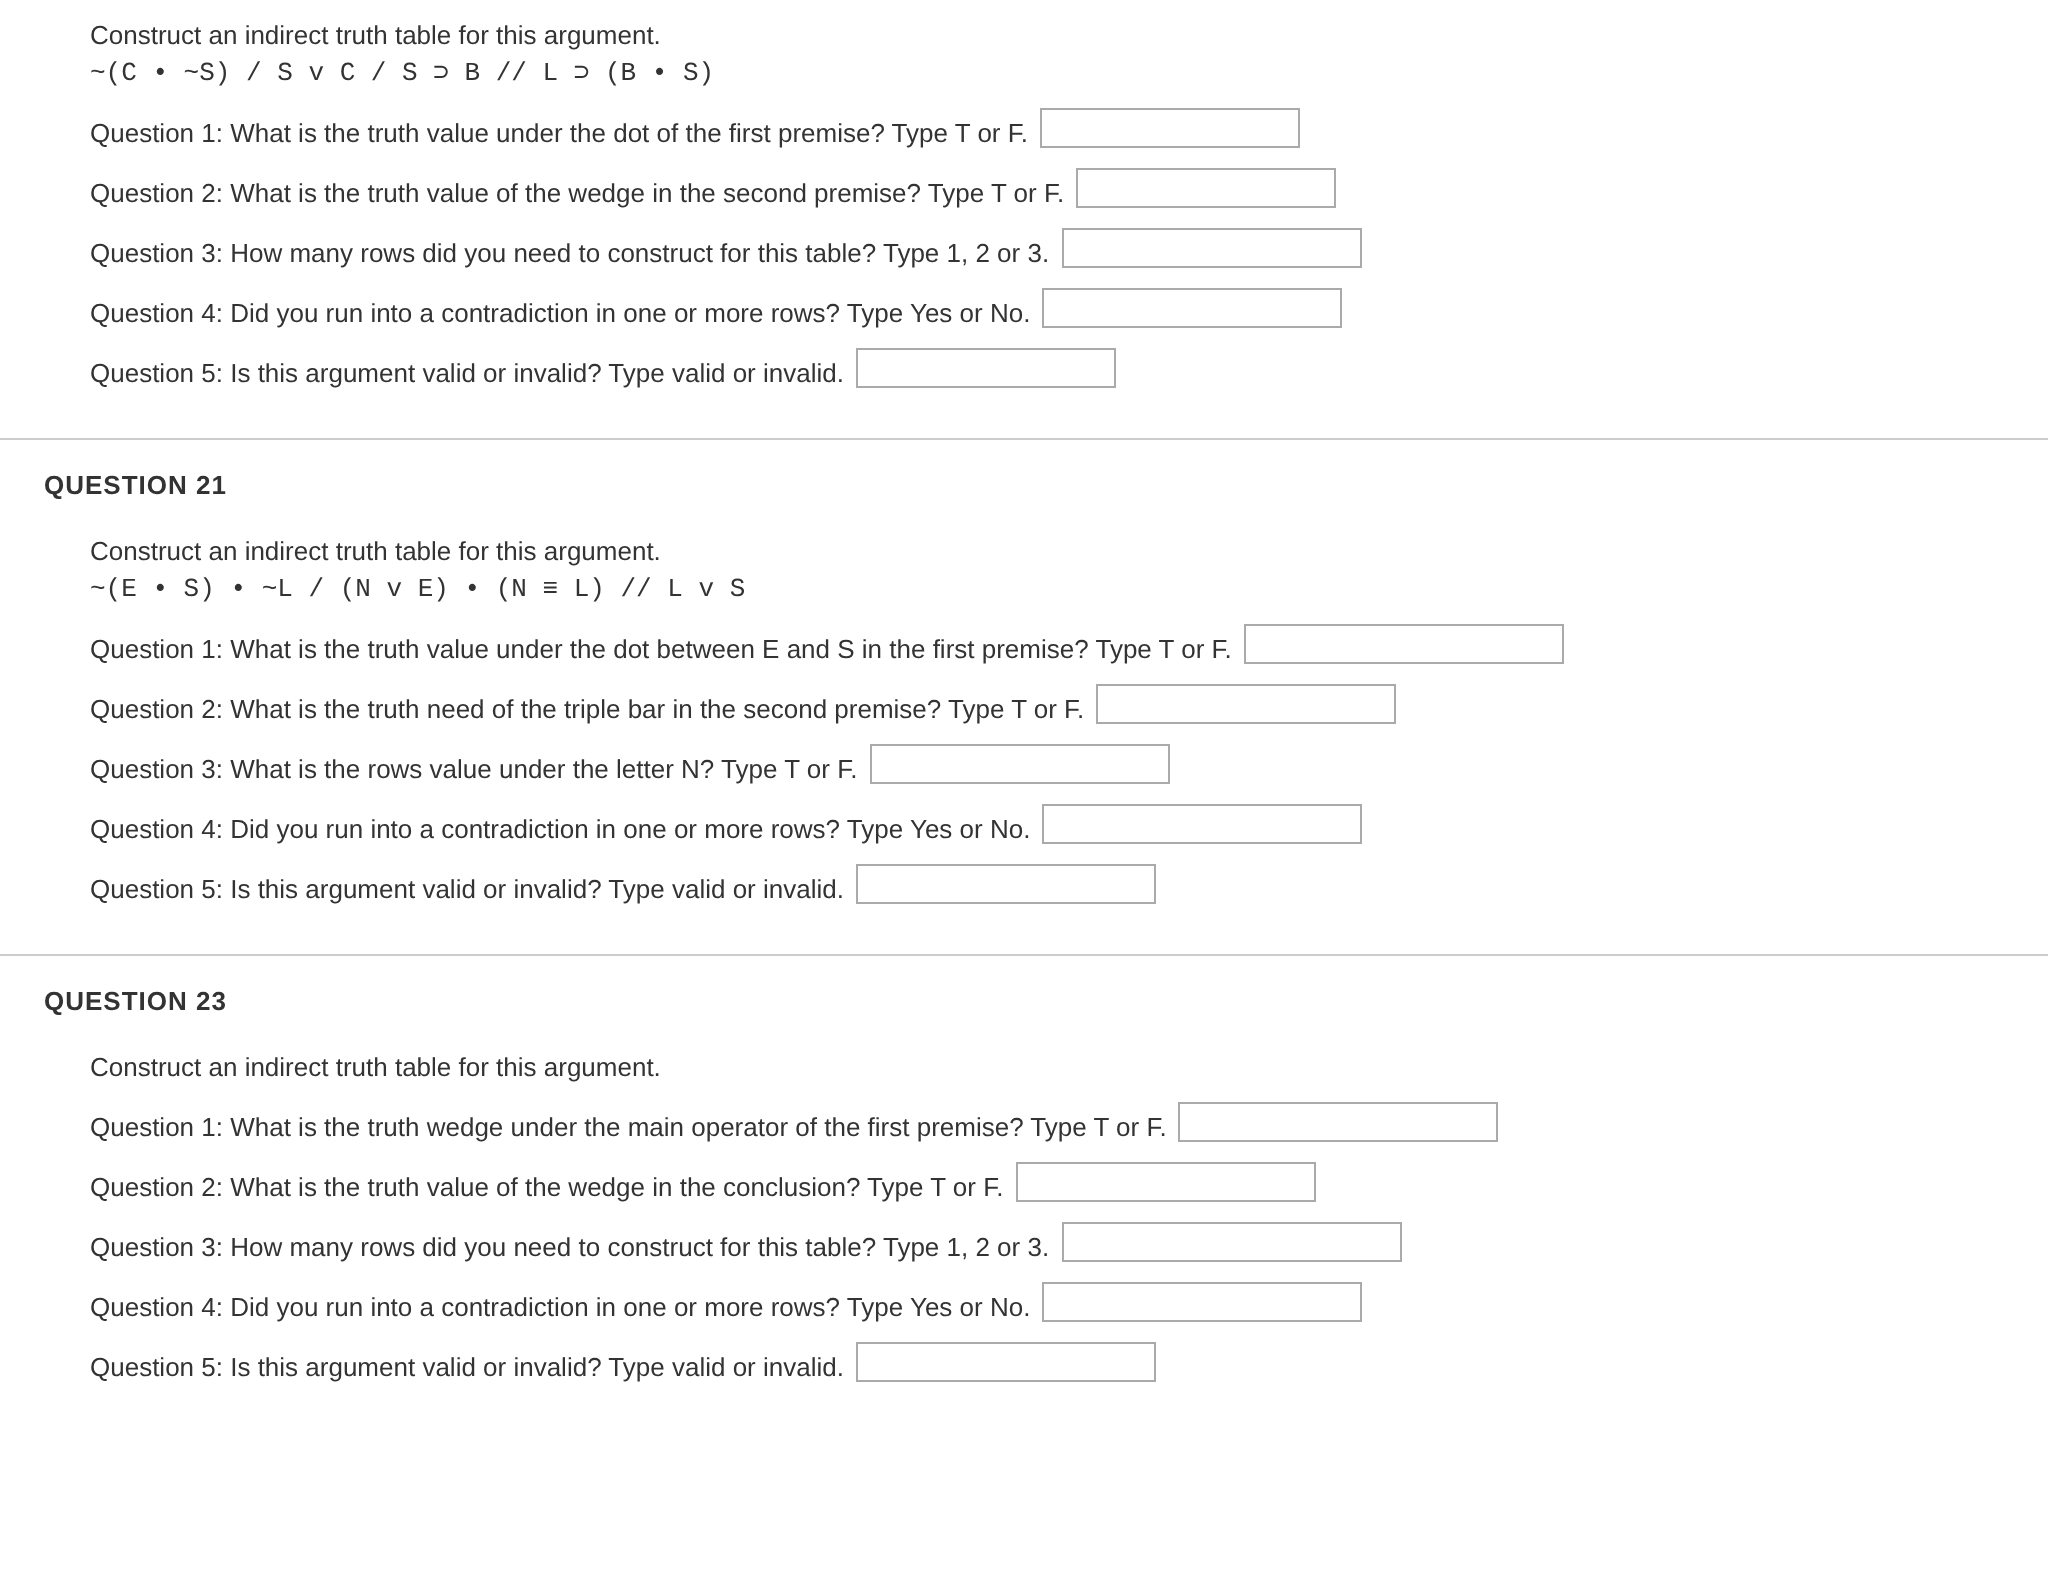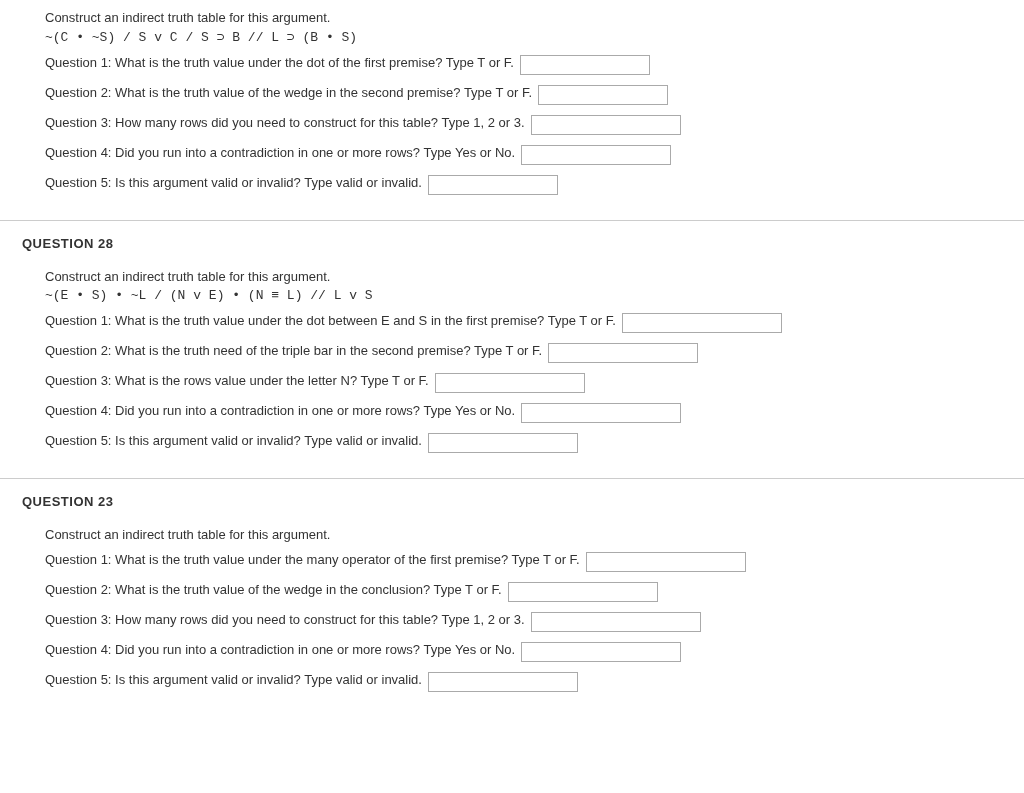--- a/index.html
+++ b/index.html
@@ -27,21 +27,21 @@
   .instruction {
     margin-bottom: 4px;
   }
   .formula {
     margin-bottom: 6px;
     font-family: Liberation Mono, monospace;
   }
   .qrow {
     margin-top: 10px;
     display: flex;
-    align-items: flex-start;
+    align-items: flex-end;
     flex-wrap: nowrap;
   }
   .qrow label {
     white-space: nowrap;
   }
   .qrow input[type="text"] {
     border: 1px solid #aaa;
     height: 20px;
     font-size: 13px;
     padding: 0 4px;
@@ -73,21 +73,21 @@
       <input type="text" style="width: 150px;">
     </div>
     <div class="qrow">
       <label>Question 5: Is this argument valid or invalid? Type valid or invalid.</label>
       <input type="text" style="width: 130px;">
     </div>
   </div>
 </div>
 
 <div class="section">
-  <div class="section-header">QUESTION 28</div>
+  <div class="section-header">QUESTION 21</div>
   <div class="section-content">
     <p class="instruction">Construct an indirect truth table for this argument.</p>
     <p class="formula">~(E • S) • ~L /  (N v E) • (N ≡ L)  //   L v S</p>
     <div class="qrow">
       <label>Question 1: What is the truth value under the dot between E and S in the first premise? Type T or F.</label>
       <input type="text" style="width: 160px;">
     </div>
     <div class="qrow">
       <label>Question 2: What is the truth need of the triple bar in the second premise? Type T or F.</label>
       <input type="text" style="width: 150px;">
@@ -105,21 +105,21 @@
       <input type="text" style="width: 150px;">
     </div>
   </div>
 </div>
 
 <div class="section" style="border-bottom:none;">
   <div class="section-header">QUESTION 23</div>
   <div class="section-content">
     <p class="instruction">Construct an indirect truth table for this argument.</p>
     <div class="qrow">
-      <label>Question 1: What is the truth value under the many operator of the first premise? Type T or F.</label>
+      <label>Question 1: What is the truth wedge under the main operator of the first premise? Type T or F.</label>
       <input type="text" style="width: 160px;">
     </div>
     <div class="qrow">
       <label>Question 2: What is the truth value of the wedge in the conclusion? Type T or F.</label>
       <input type="text" style="width: 150px;">
     </div>
     <div class="qrow">
       <label>Question 3: How many rows did you need to construct for this table? Type 1, 2 or 3.</label>
       <input type="text" style="width: 170px;">
     </div>

